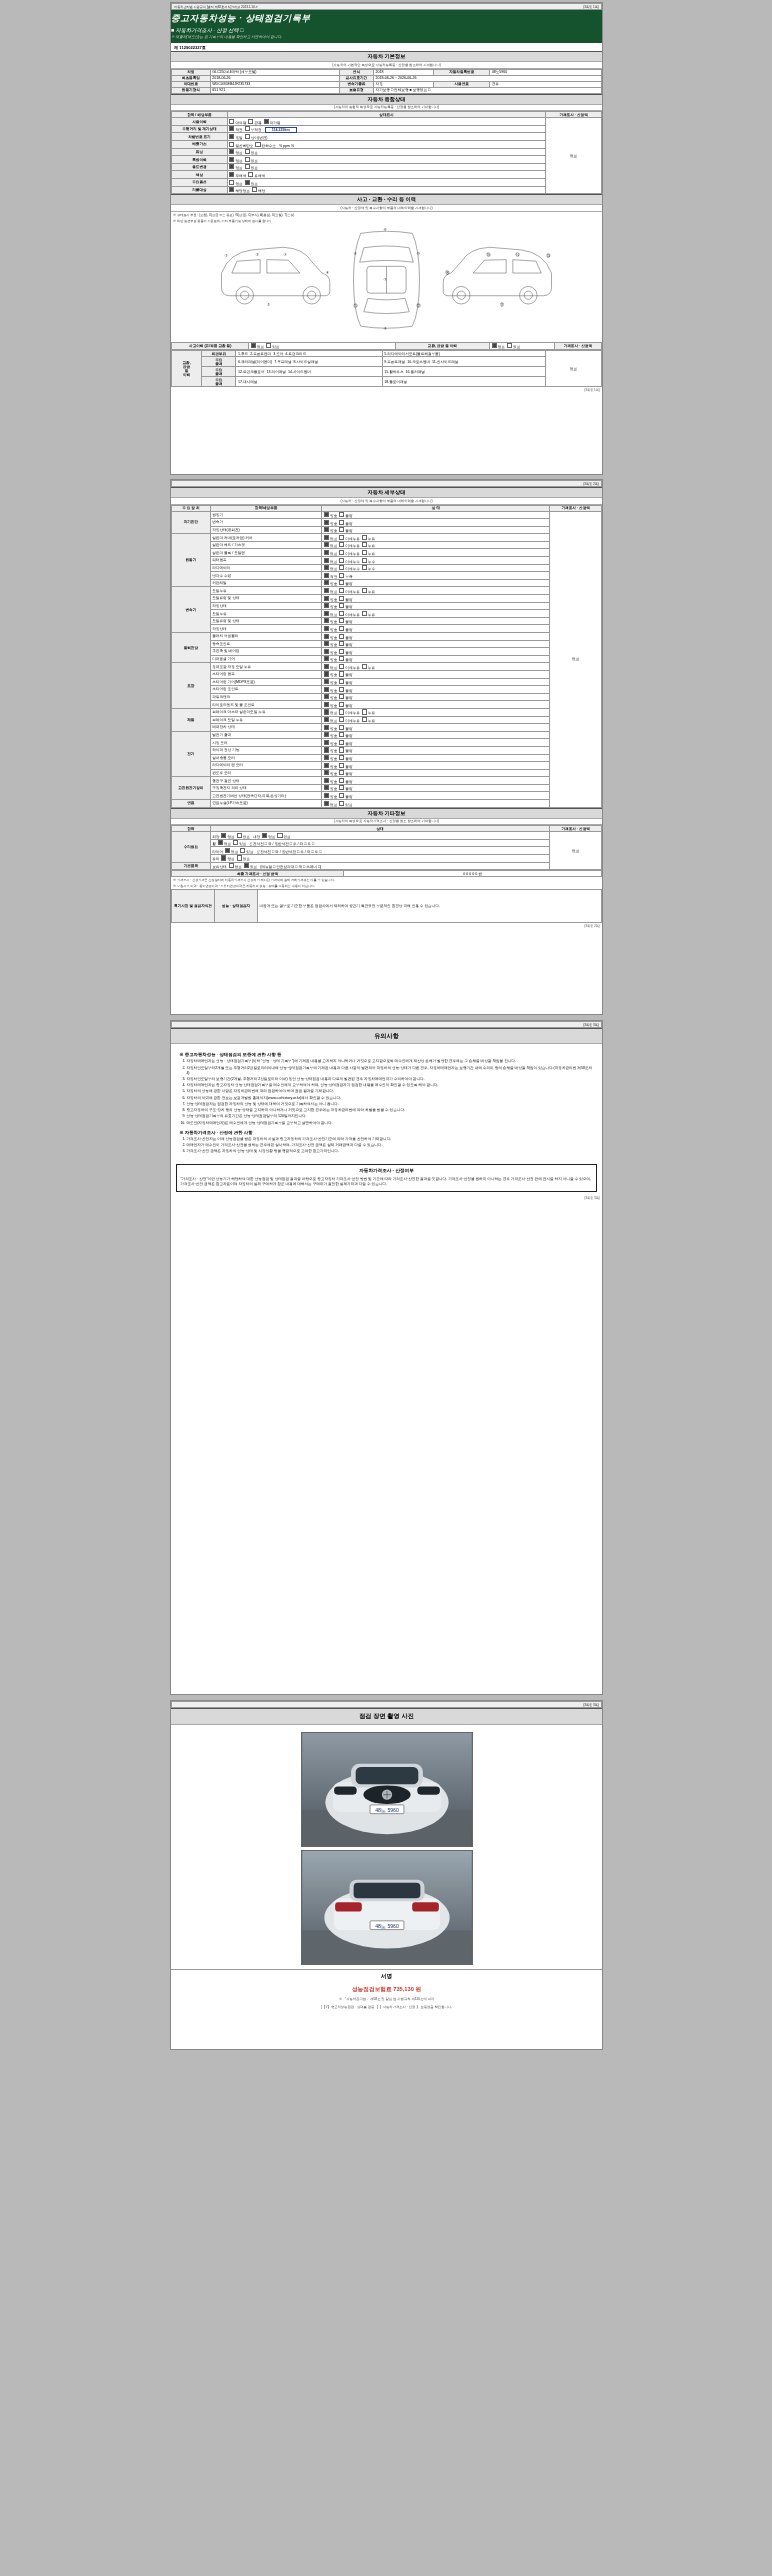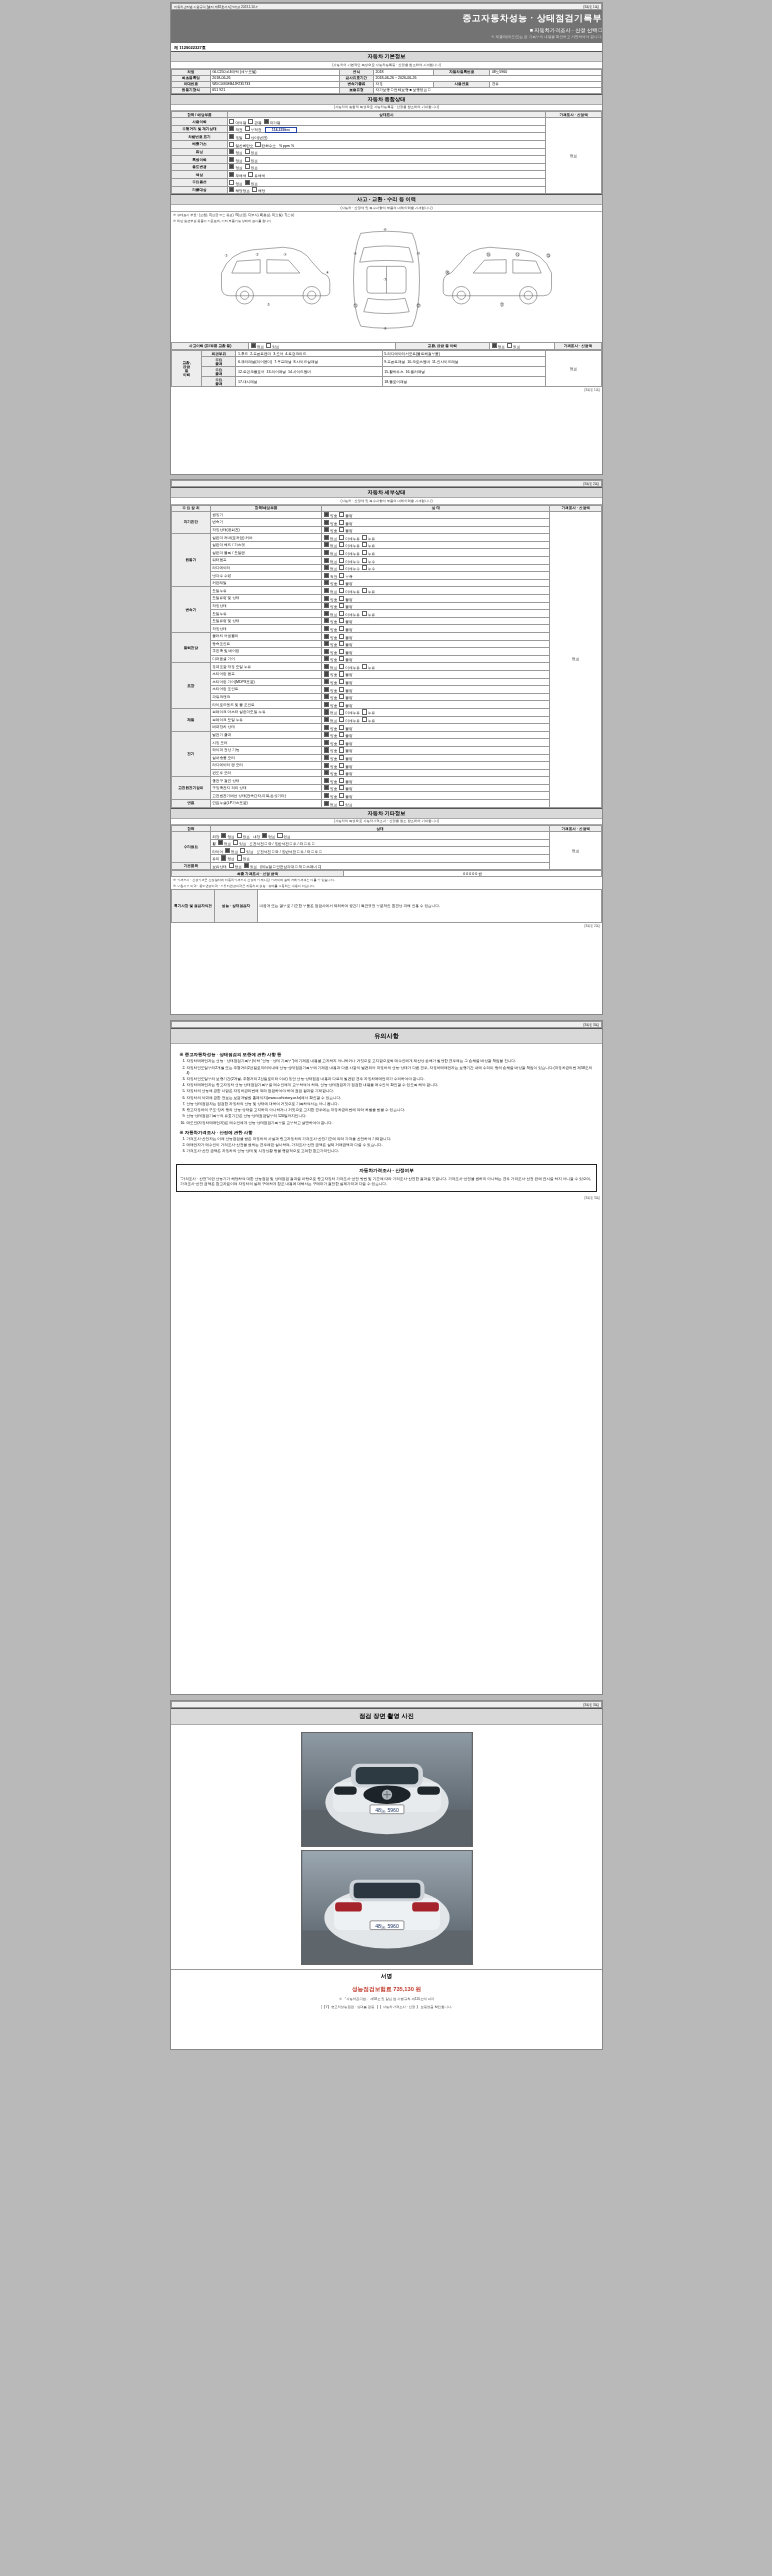--- a/index.html
+++ b/index.html
@@ -1,18 +1,18 @@
 <!DOCTYPE html>
 <html style="font-size:8.2px"><head>
 <meta charset="utf-8">
 <style>
   html,body{margin:0;padding:0;background:#b9b9b9;font-family:"Liberation Sans",sans-serif;}
   #page{width:773px;height:2576px;position:relative;background:#b9b9b9;}
   .sheet{background:#fff;border:0.5px solid #888;box-sizing:border-box;position:absolute;left:170px;width:433px;}
-  .hdr-band{background:#737373;color:#fff;text-align:right;padding:3.1px 0 4.1px;}
+  .hdr-band{background:#14532d;color:#fff;text-align:left;padding:3.1px 0 4.1px;font-style:italic;}
   .hdr-band .t1{font-size:8.8px;font-weight:bold;letter-spacing:0.5px;}
   .hdr-band .t2{font-size:5.2px;margin-top:1.5px;}
   .hdr-band .t3{font-size:3.6px;margin-top:1.5px;color:#d8d8d8;}
   .sec-title{background:#d9d9d9;text-align:center;font-size:5.2px;font-weight:bold;border-top:0.5px solid #555;border-bottom:0.5px solid #aaa;padding:1px 0;}
   .sec-sub{font-size:3.3px;text-align:center;color:#333;padding:0.5px 0 1px;border-bottom:0.5px solid #aaa;}
   table{border-collapse:collapse;width:100%;font-size:3.6px;}
   td,th{border:0.5px solid #9a9a9a;padding:0.5px 1.5px;vertical-align:middle;}
   .lbl{background:#ededed;text-align:center;font-weight:bold;}
   .ctr{text-align:center;}
   .chk{display:inline-block;width:3.1px;height:3.1px;border:0.5px solid #666;margin-right:1px;vertical-align:-0.5px;background:#fff;}

